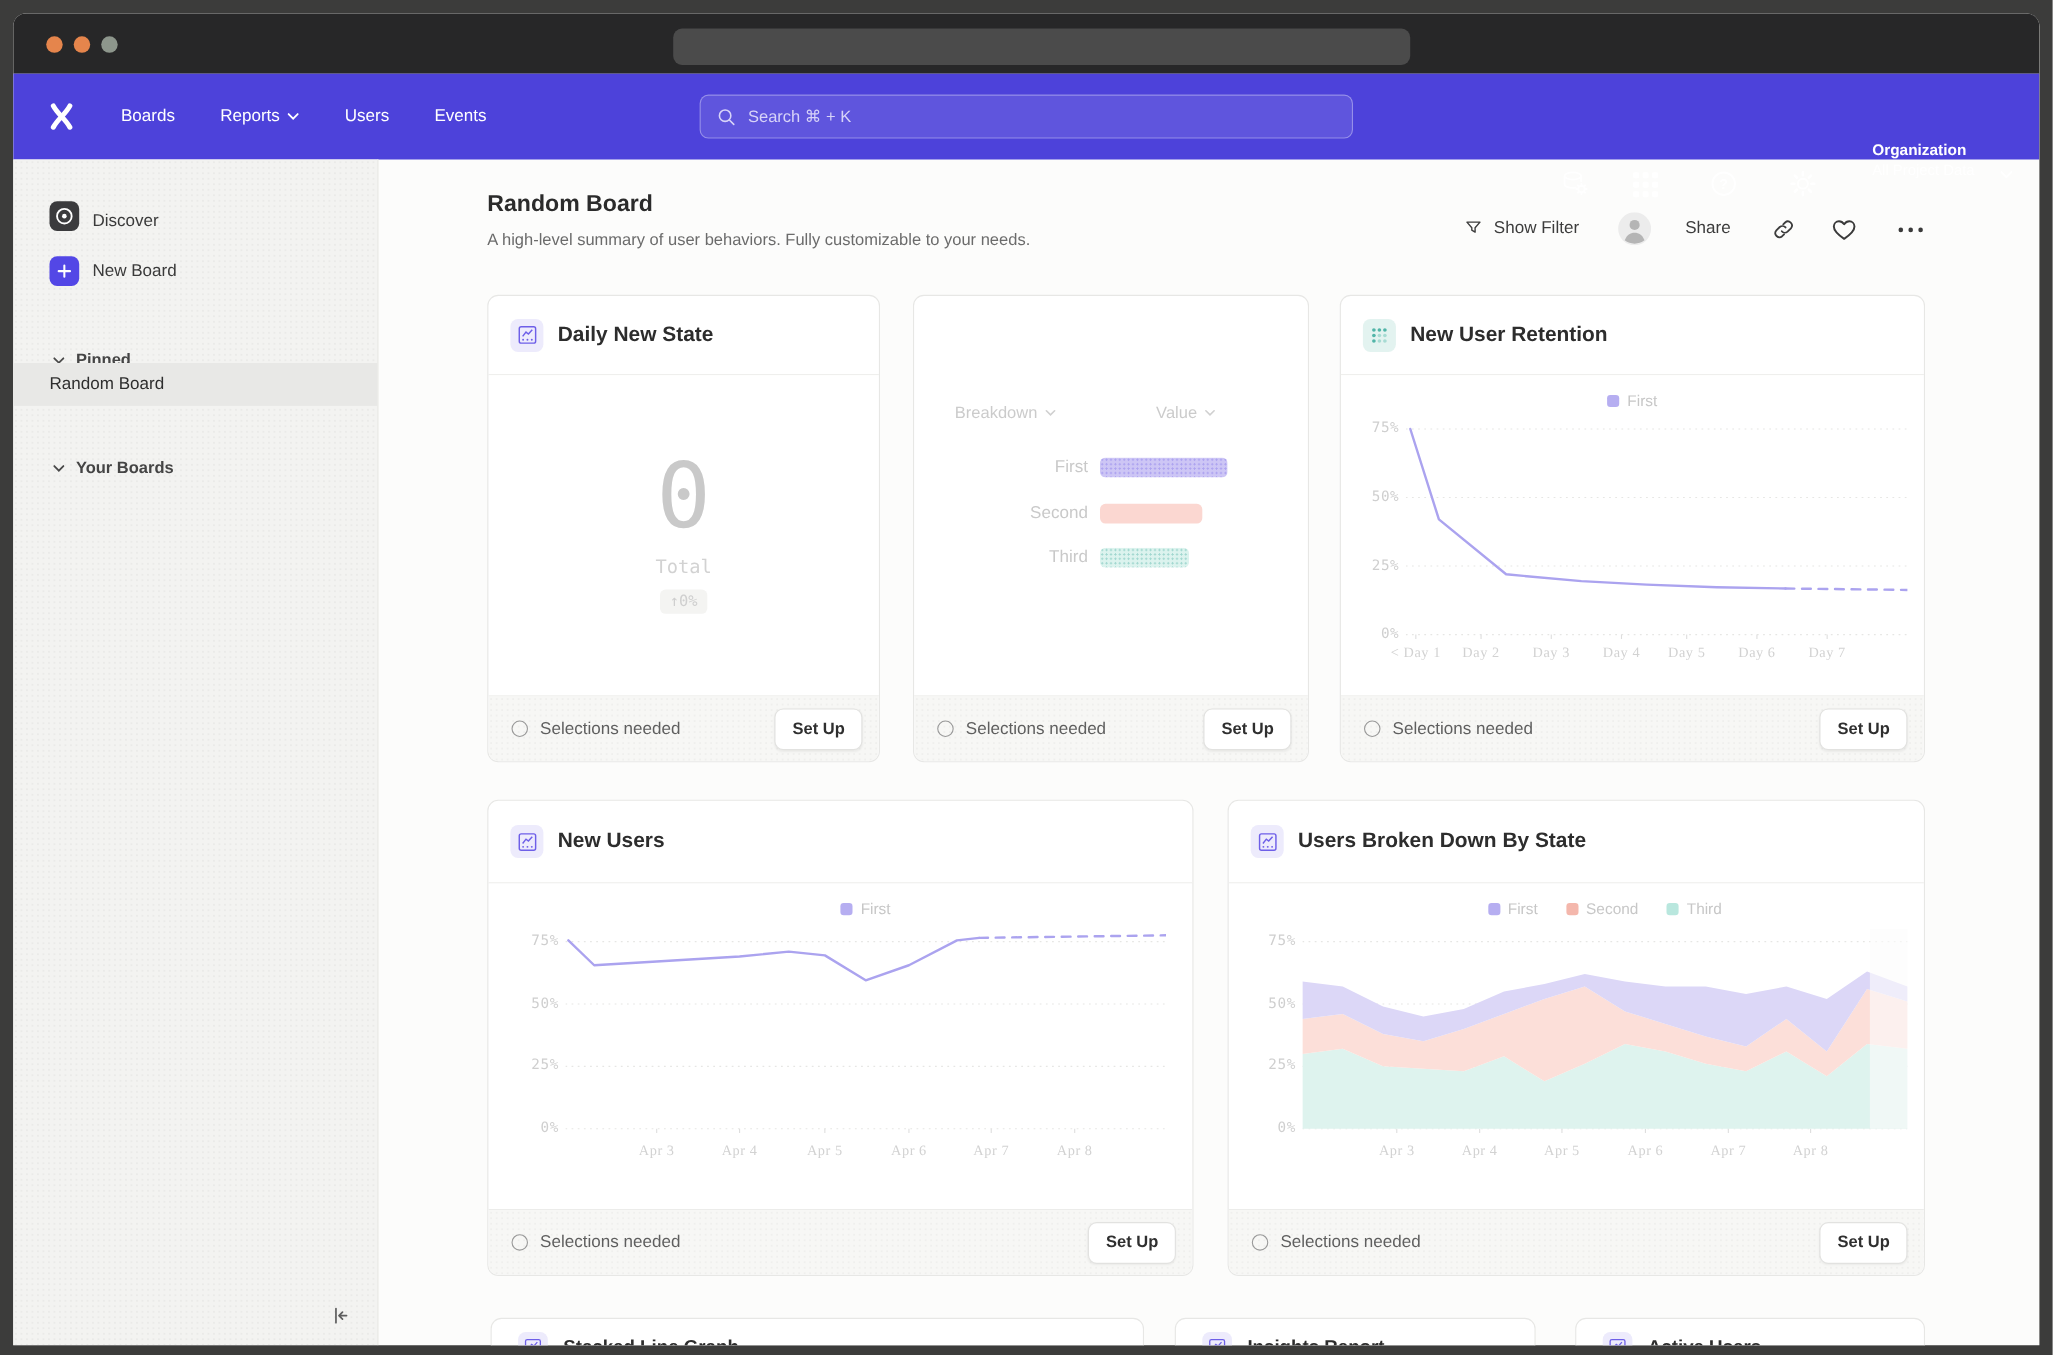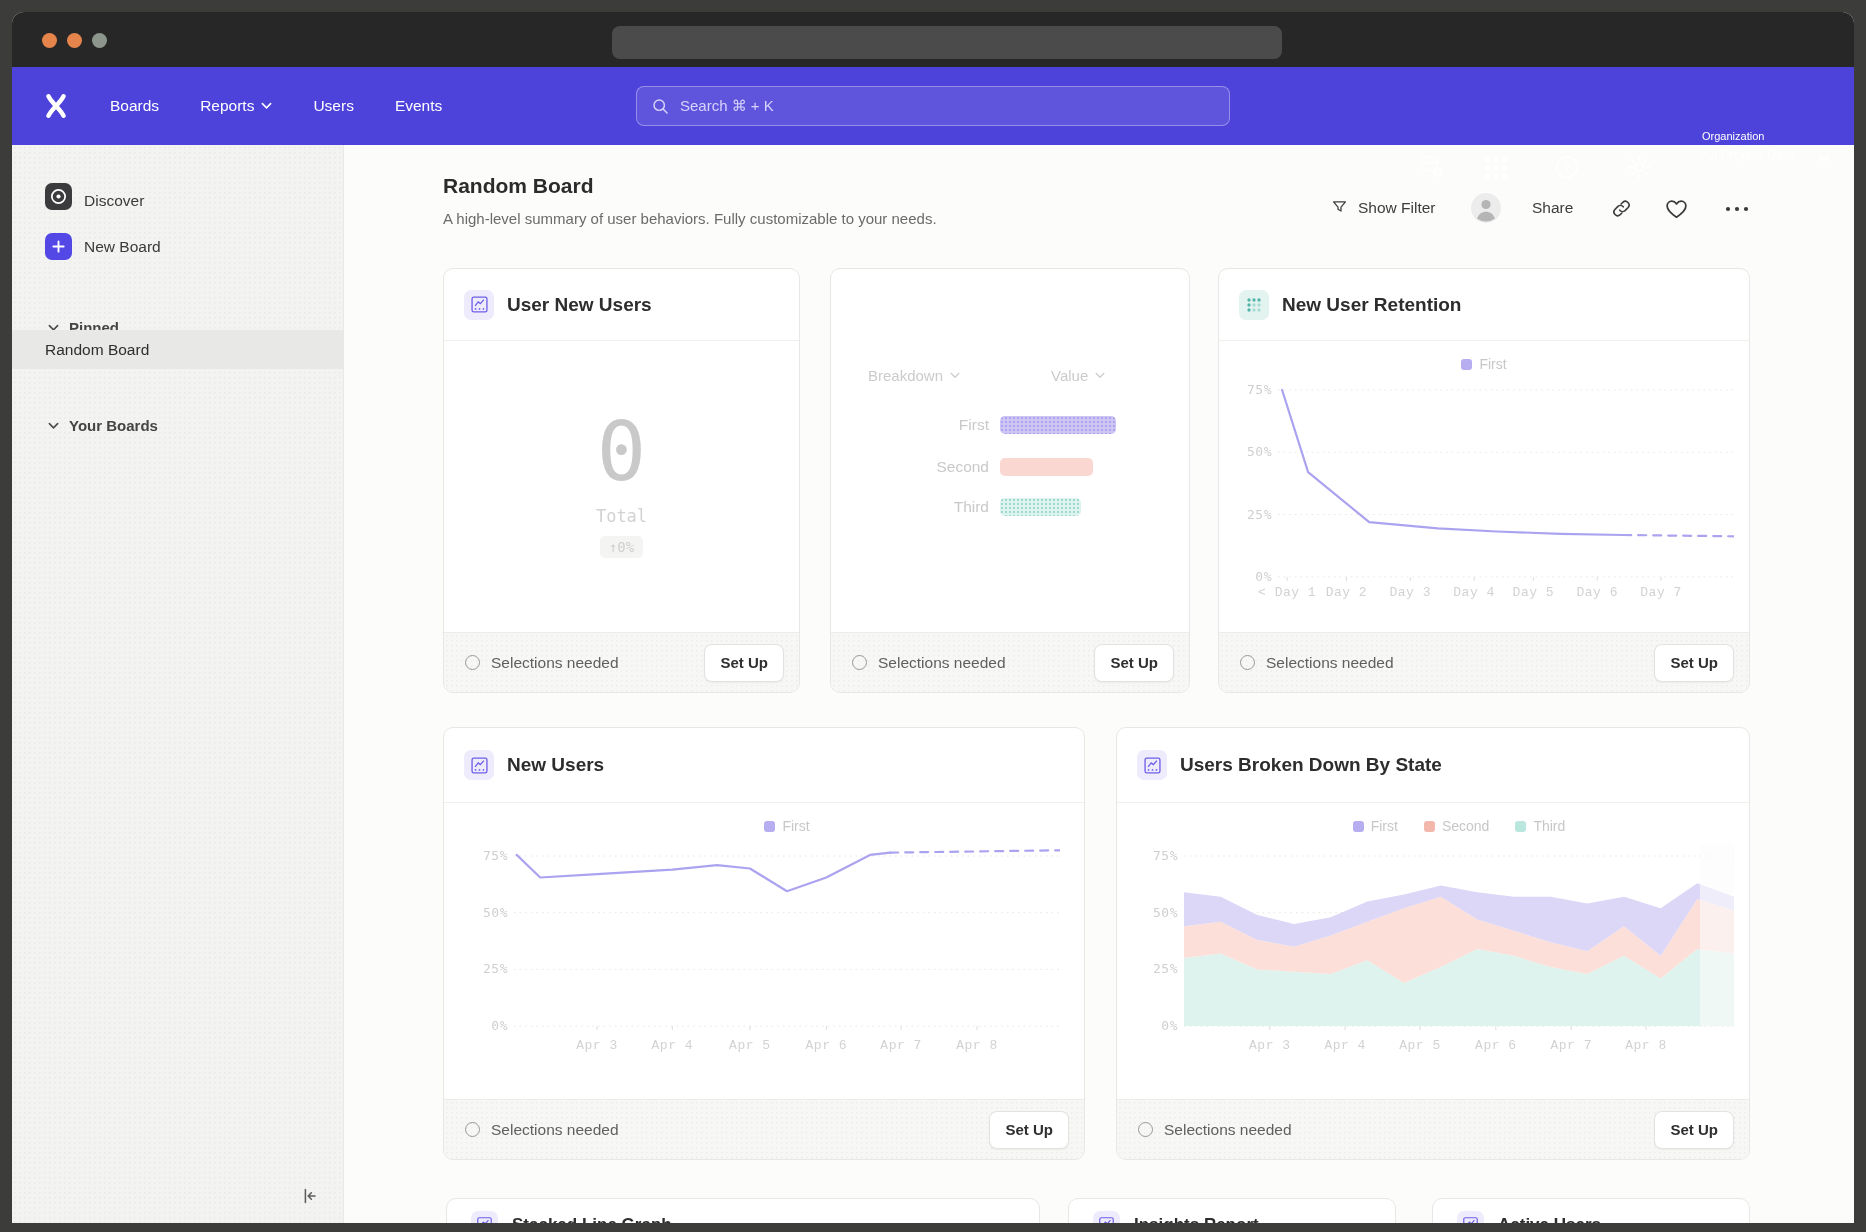--- a/index.html
+++ b/index.html
@@ -16,21 +16,21 @@
   #nav{position:absolute;left:0;top:55px;width:100%;height:78px;background:#4d42da;}
   #logo{position:absolute;left:30px;top:25px;width:28px;height:28px;}
   #nav-items{position:absolute;left:98px;top:0;height:78px;display:flex;align-items:center;gap:41px;}
   .nav-item{color:#ffffff;font-size:15.5px;display:flex;align-items:center;gap:7px;cursor:default;}
   #nav-search{position:absolute;left:624px;top:19px;width:594px;height:40px;border-radius:8px;
       background:rgba(255,255,255,0.10);border:1px solid rgba(255,255,255,0.35);
       display:flex;align-items:center;padding-left:14px;gap:10px;box-sizing:border-box;}
   #nav-search .ph{color:#d7d3f8;font-size:15px;}
   .nav-ico{position:absolute;top:86px;width:28px;height:28px;}
   #org{position:absolute;left:1690px;top:60px;color:#fff;}
-  #org .l1{font-size:11px;font-weight:normal;line-height:19px;}
+  #org .l1{font-size:14px;font-weight:bold;line-height:19px;}
   #org .l2{font-size:13.5px;line-height:17px;color:rgba(255,255,255,0.95);}
   #org-chev{position:absolute;left:1806px;top:86px;width:12px;height:12px;}
   
   #sidebar{position:absolute;left:0;top:133px;width:331px;height:1078px;background:#f3f3f1;
       border-right:1px solid #e8e8e6;
       background-image:radial-gradient(rgba(70,70,70,0.05) 1px, transparent 1px);background-size:5px 5px;}
   .side-row{position:absolute;display:flex;align-items:center;gap:12px;}
   .side-ic{width:27px;height:27px;border-radius:7px;display:flex;align-items:center;justify-content:center;}
   .side-label{font-size:15.5px;color:#3a3a3a;}
   .section-head{position:absolute;display:flex;align-items:center;gap:10px;font-size:15px;font-weight:bold;color:#454545;}
@@ -77,21 +77,21 @@
   .legend{position:absolute;display:flex;justify-content:center;gap:26px;align-items:center;}
   .legend .item{display:flex;align-items:center;gap:7px;font-size:14px;color:#c7c7c7;}
   .legend .sw{width:11px;height:11px;border-radius:3px;}
   .chart{position:absolute;}
   .chart .ylabels{position:absolute;left:0;top:0;width:44px;height:100%;}
   .chart .ylabels span{position:absolute;right:0;width:44px;text-align:right;
       font-family:"DejaVu Sans Mono",monospace;font-size:13px;color:#cfcfcf;letter-spacing:0.5px;}
   .chart .plot{position:absolute;left:50px;top:0;right:0;}
   .chart .xlabels{position:absolute;left:50px;right:0;}
   .chart .xlabels span{position:absolute;transform:translateX(-50%);white-space:nowrap;
-      font-family:Liberation Mono, monospace;font-size:13px;color:#d2d2d2;letter-spacing:0.5px;}
+      font-family:Liberation Serif, serif;font-size:13px;color:#d2d2d2;letter-spacing:0.5px;}
   #chart-retention{left:1216px;top:366px;width:506px;height:235px;}
   #chart-retention .xlabels{top:207px;}
   #chart-newusers{left:452px;top:832px;width:596px;height:225px;}
   #chart-newusers .xlabels{top:194px;}
   #chart-state{left:1122px;top:832px;width:600px;height:225px;}
   #chart-state .xlabels{top:194px;}
   #legend-retention{left:1206px;top:344px;width:532px;}
   #legend-newusers{left:502px;top:806px;width:546px;}
   #legend-state{left:1172px;top:806px;width:550px;}
   
@@ -255,21 +255,21 @@
     <div class="card-head" style="height:71px;">
       <div class="ch-ico purple">
         <svg width="21" height="21" viewBox="0 0 24 24">
             <rect x="3.5" y="3.5" width="17" height="17" rx="2" fill="none" stroke="#6e5fe8" stroke-width="1.5"></rect>
             <polyline points="7,13.5 10.5,9 13,11 17,6.5" fill="none" stroke="#6e5fe8" stroke-width="1.5"></polyline>
             <circle cx="7.5" cy="17" r="1" fill="#6e5fe8"></circle>
             <circle cx="12" cy="17" r="1" fill="#6e5fe8"></circle>
             <circle cx="16.5" cy="17" r="1" fill="#6e5fe8"></circle>
           </svg>
       </div>
-      <span class="card-title">User New Users</span>
+      <span class="card-title">Daily New State</span>
     </div>
     <div class="card-foot">
       <div class="status-circle"></div>
       <span class="status-text">Selections needed</span>
       <div class="spacer"></div>
       <button class="setup-btn">Set Up</button>
     </div>
   </div>
   <div id="dnu-value">0</div>
   <div id="dnu-total">Total</div>

